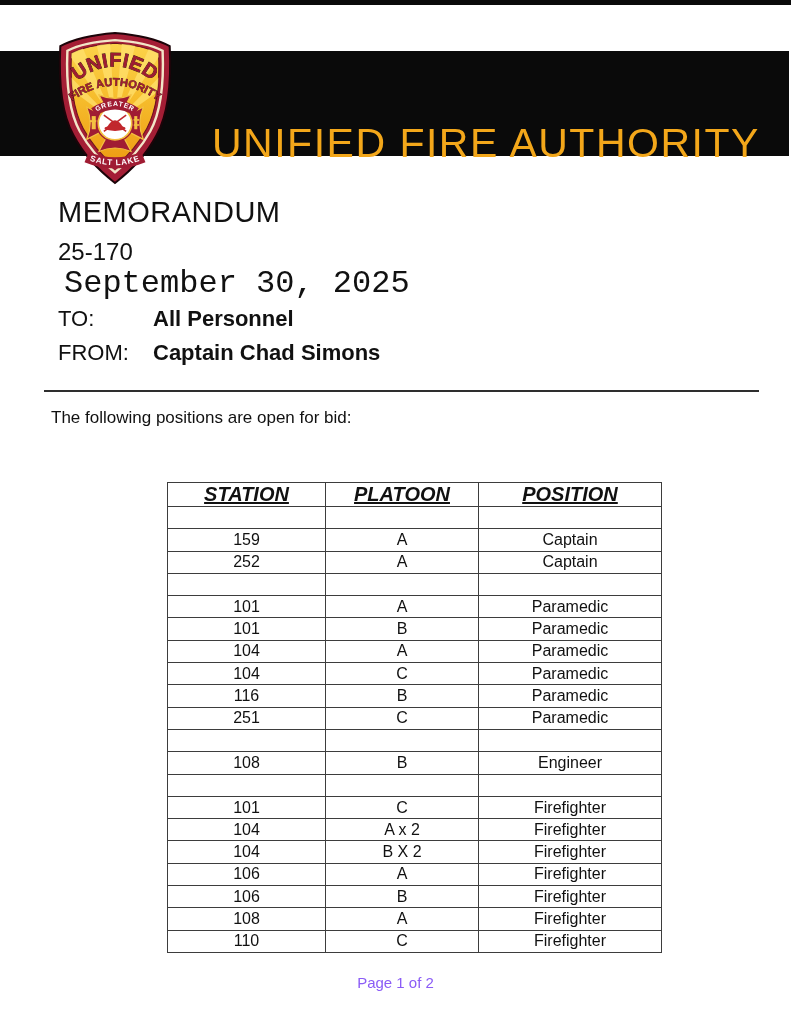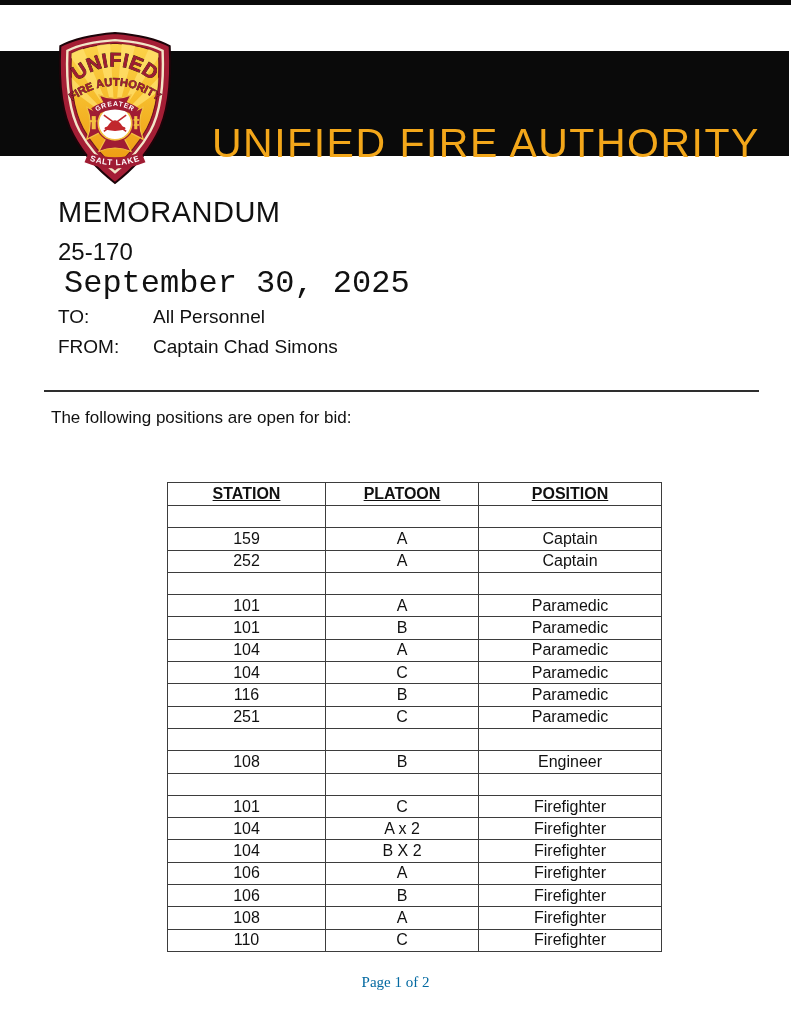--- a/index.html
+++ b/index.html
@@ -30,53 +30,53 @@
     position:absolute;left:58px;top:196px;
     font-size:29px;font-weight:normal;letter-spacing:0.5px;
   }
   .memo-number{
     position:absolute;left:58px;top:238px;font-size:24px;
   }
   .memo-date{
     position:absolute;left:64px;top:265px;font-size:32px;font-family:Liberation Mono, monospace;
   }
   .fields{
-    position:absolute;left:58px;top:306px;font-size:19px;
+    position:absolute;left:58px;top:306px;font-size:22px;
   }
   .field-row{display:flex;margin-bottom:8px;}
   .field-label{width:95px;flex:0 0 95px;}
-  .field-value{white-space:nowrap;}
+  .field-value{white-space:nowrap;font-weight:bold;}
   .divider{
     position:absolute;left:44px;top:390px;width:715px;height:2px;background:#2e2e2e;
   }
   .intro{
     position:absolute;left:51px;top:408px;font-size:17px;
   }
   .bid-table{
     position:absolute;left:167px;top:482px;
     border-collapse:collapse;table-layout:fixed;width:494px;
     font-size:16px;
   }
   .bid-table th,.bid-table td{
     border:1.5px solid #3d3d3d;
     padding:0;text-align:center;vertical-align:middle;
     white-space:nowrap;overflow:hidden;
   }
   .bid-table th{
-    height:22px;font-size:16px;font-weight:bold;text-decoration:underline;
+    height:22px;font-size:20px;font-weight:bold;text-decoration:underline;font-style:italic;
   }
   .bid-table td{height:21.3px;}
   .col-station{width:158px;}
   .col-platoon{width:153px;}
   .col-position{width:183px;}
   .footer{
     position:absolute;left:0;top:974px;width:791px;
     text-align:center;
-    font-family:Liberation Serif, serif;
-    font-size:15px;color:#0369a1;
+    font-family:Liberation Sans, sans-serif;
+    font-size:15px;color:#8b5cf6;
   }
 </style>
 </head>
 <body>
 
 <div class="page">
 
   <div class="top-strip"></div>
 
   <div class="band"></div>

